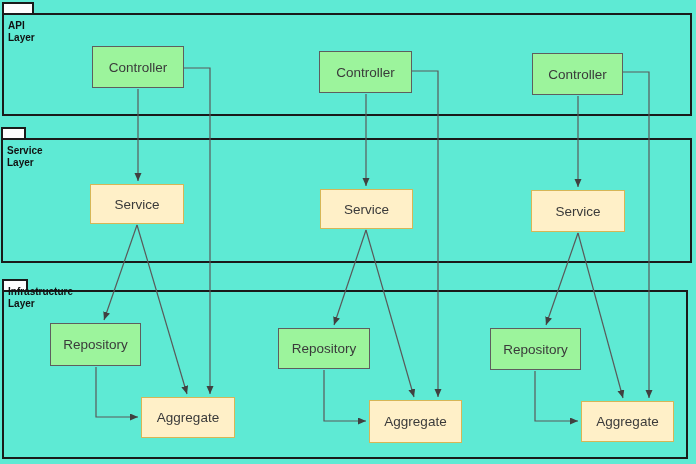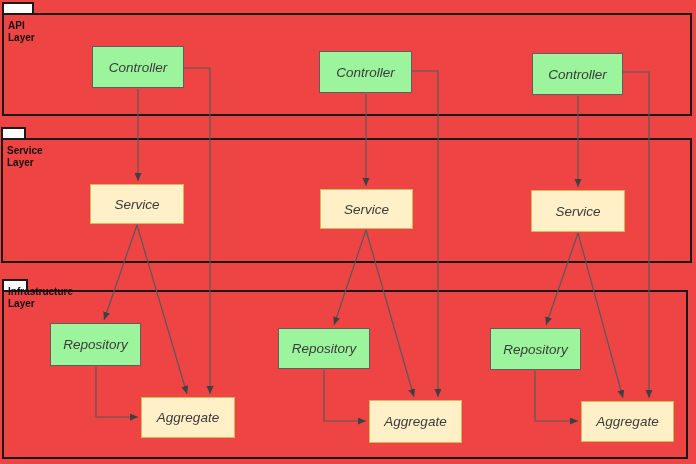--- a/index.html
+++ b/index.html
@@ -3,39 +3,39 @@
 <meta charset="utf-8">
 <style>
   :root{
     --green-fill:#9cf49c; --green-border:#5e5e5e;
     --yellow-fill:#fff0c8; --yellow-border:#d6b656;
     --line:#595959; --arrowhead:#404040;
     --layer-border:#1a1a1a; --node-text:#3a3a3a; --label-text:#111111;
   }
   html,body{margin:0;padding:0;background:#ffffff;}
   #canvas{
-    position:relative; width:696px; height:464px; background:#ef4444;
+    position:relative; width:696px; height:464px; background:#5eead4;
     font-family:"Liberation Sans", sans-serif; overflow:hidden;
   }
   .layer{
     position:absolute; border:2px solid var(--layer-border);
     background:transparent; box-sizing:border-box;
   }
   .layer-tab{
     position:absolute; border:2px solid var(--layer-border); border-bottom:none;
     background:#fdfdfd; box-sizing:border-box;
   }
   .layer-label{
     position:absolute; font-size:10px; font-weight:700; line-height:12px;
     color:var(--label-text); white-space:pre-line; letter-spacing:0;
   }
   .node{
     position:absolute; box-sizing:border-box; display:flex;
     align-items:center; justify-content:center;
-    font-size:13.5px; color:var(--node-text); cursor:default;font-style:italic;
+    font-size:13.5px; color:var(--node-text); cursor:default;
   }
   .node.green{ background:var(--green-fill); border:1px solid var(--green-border); }
   .node.yellow{ background:var(--yellow-fill); border:1px solid var(--yellow-border); }
   svg.edges{ position:absolute; left:0; top:0; pointer-events:none; }
   svg.edges path.edge{ fill:none; stroke:var(--line); stroke-width:1.2; }
   svg.edges .arrowhead{ fill:var(--arrowhead); }
   
   .c1-controller{left:92px;  top:46px;  width:92px; height:42px;}
   .c1-service   {left:90px;  top:184px; width:94px; height:40px;}
   .c1-repository{left:50px;  top:323px; width:91px; height:43px;}

